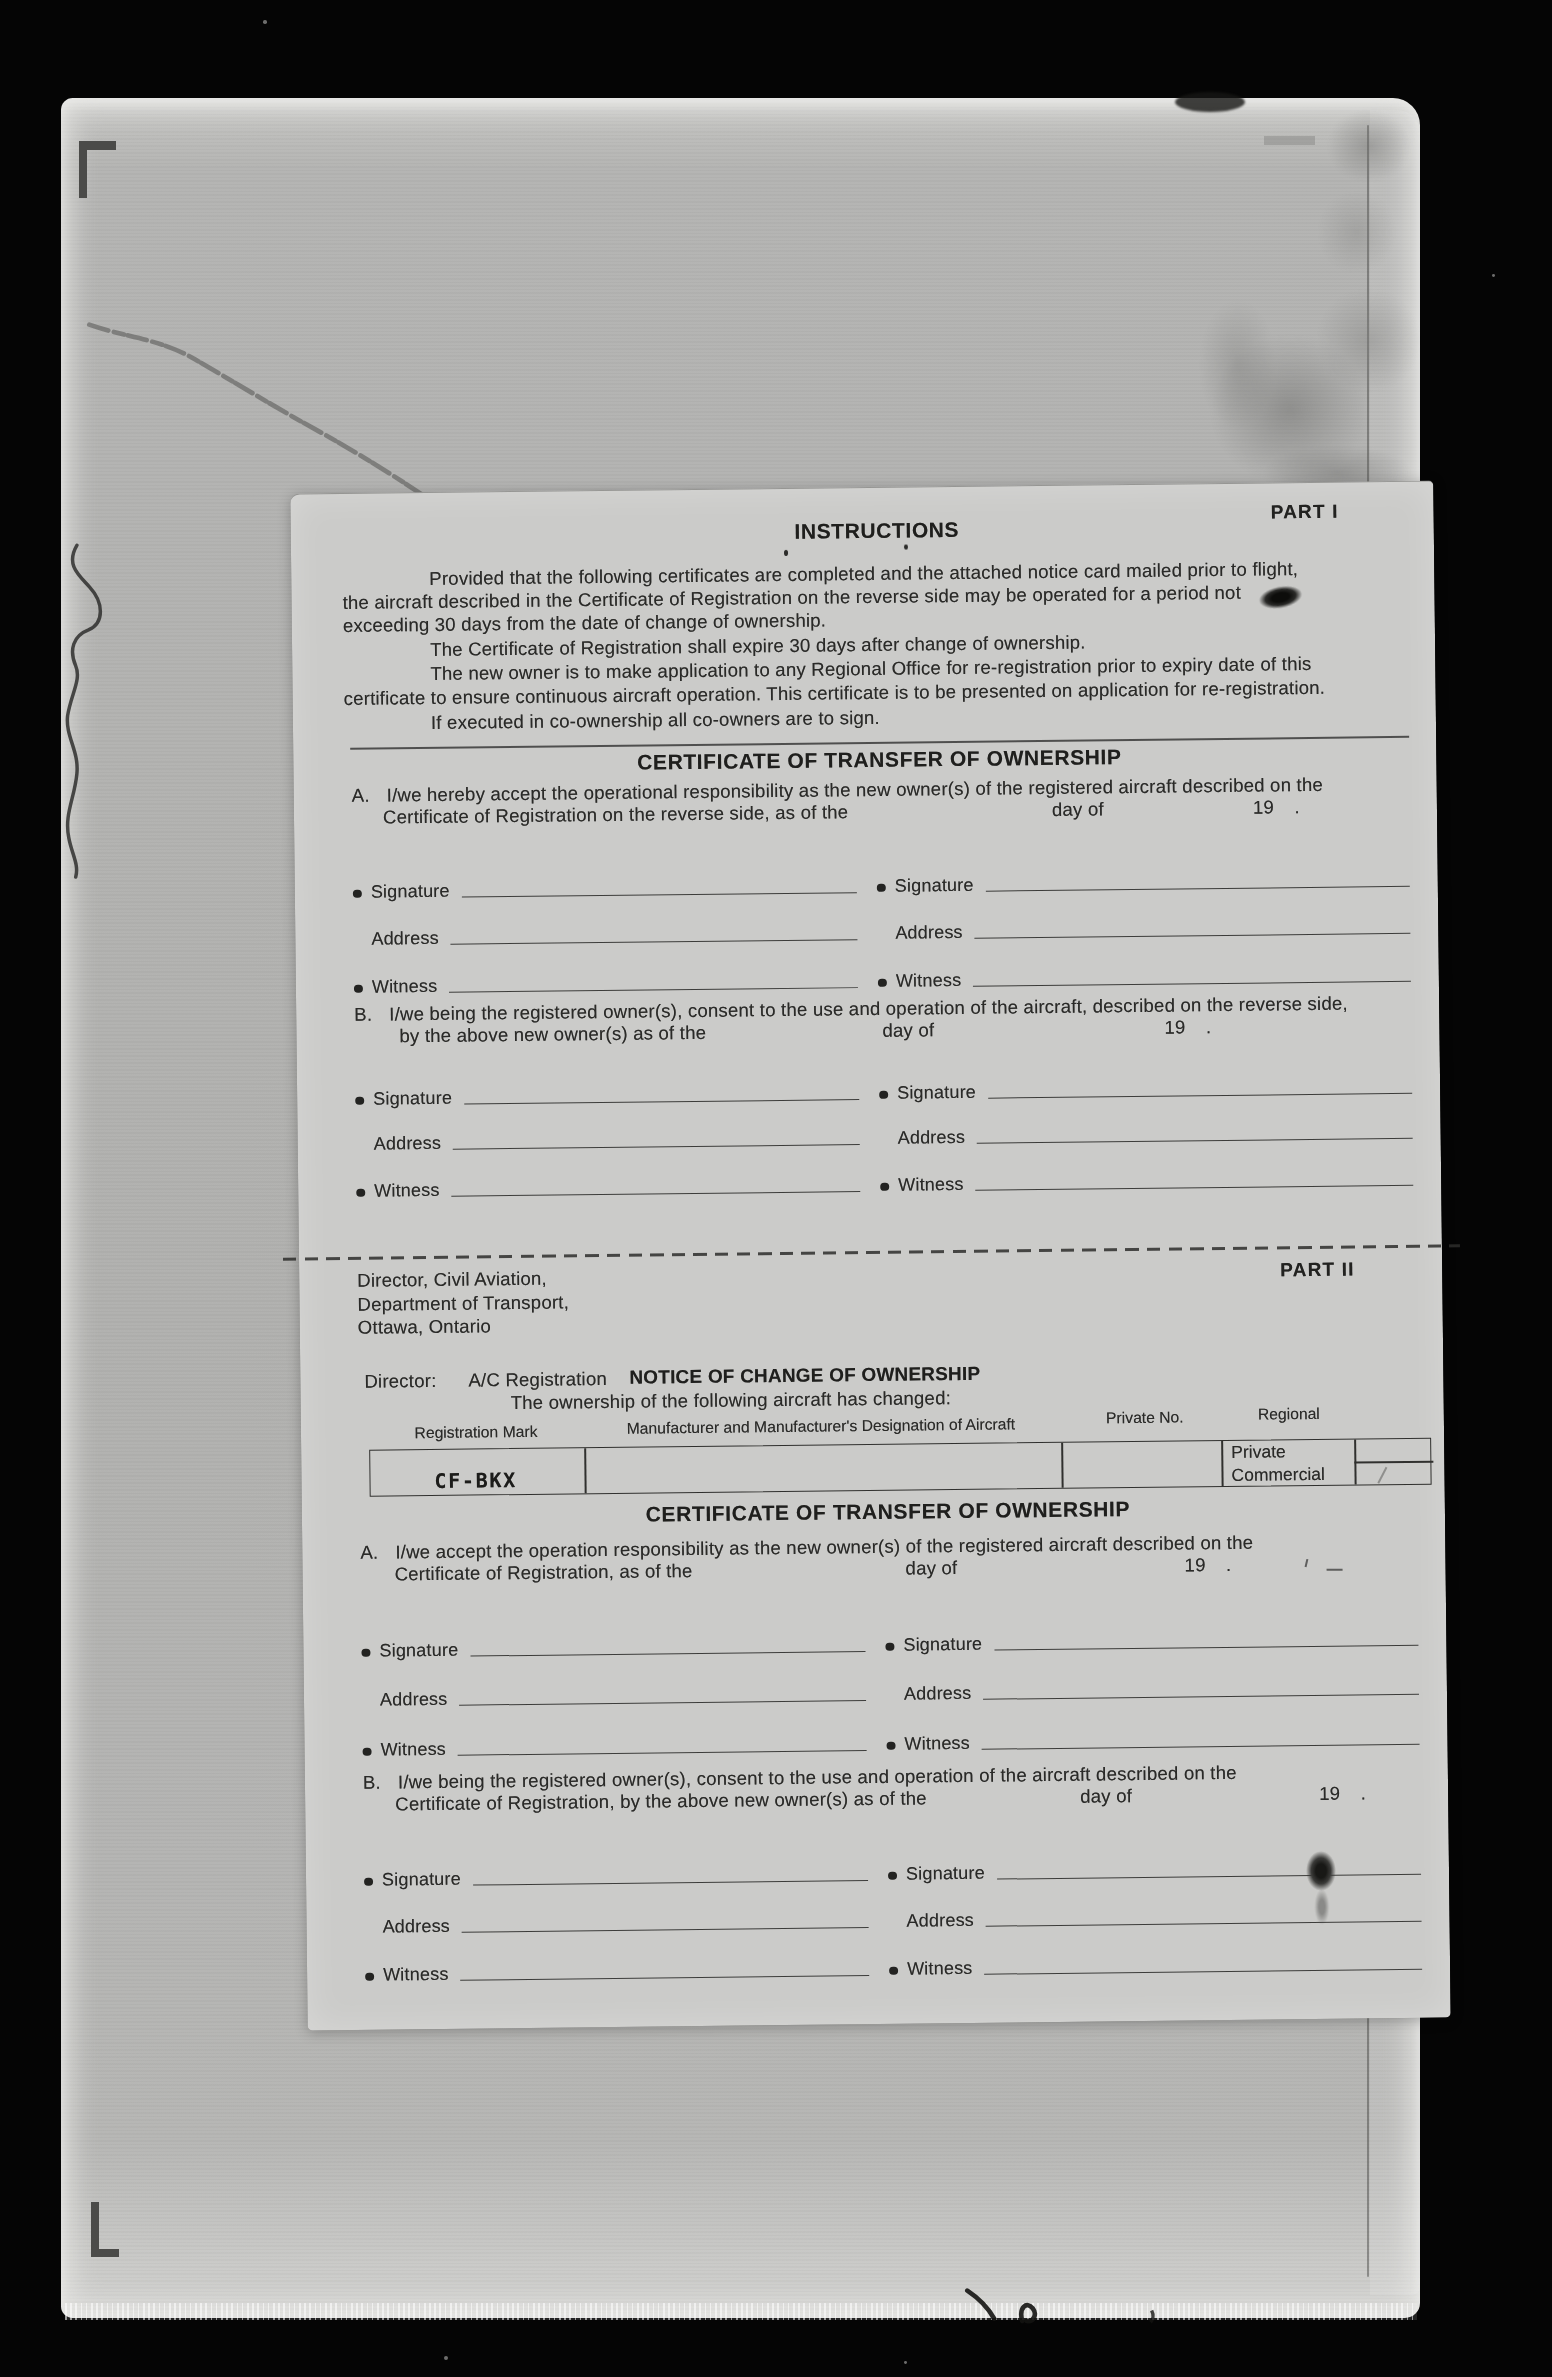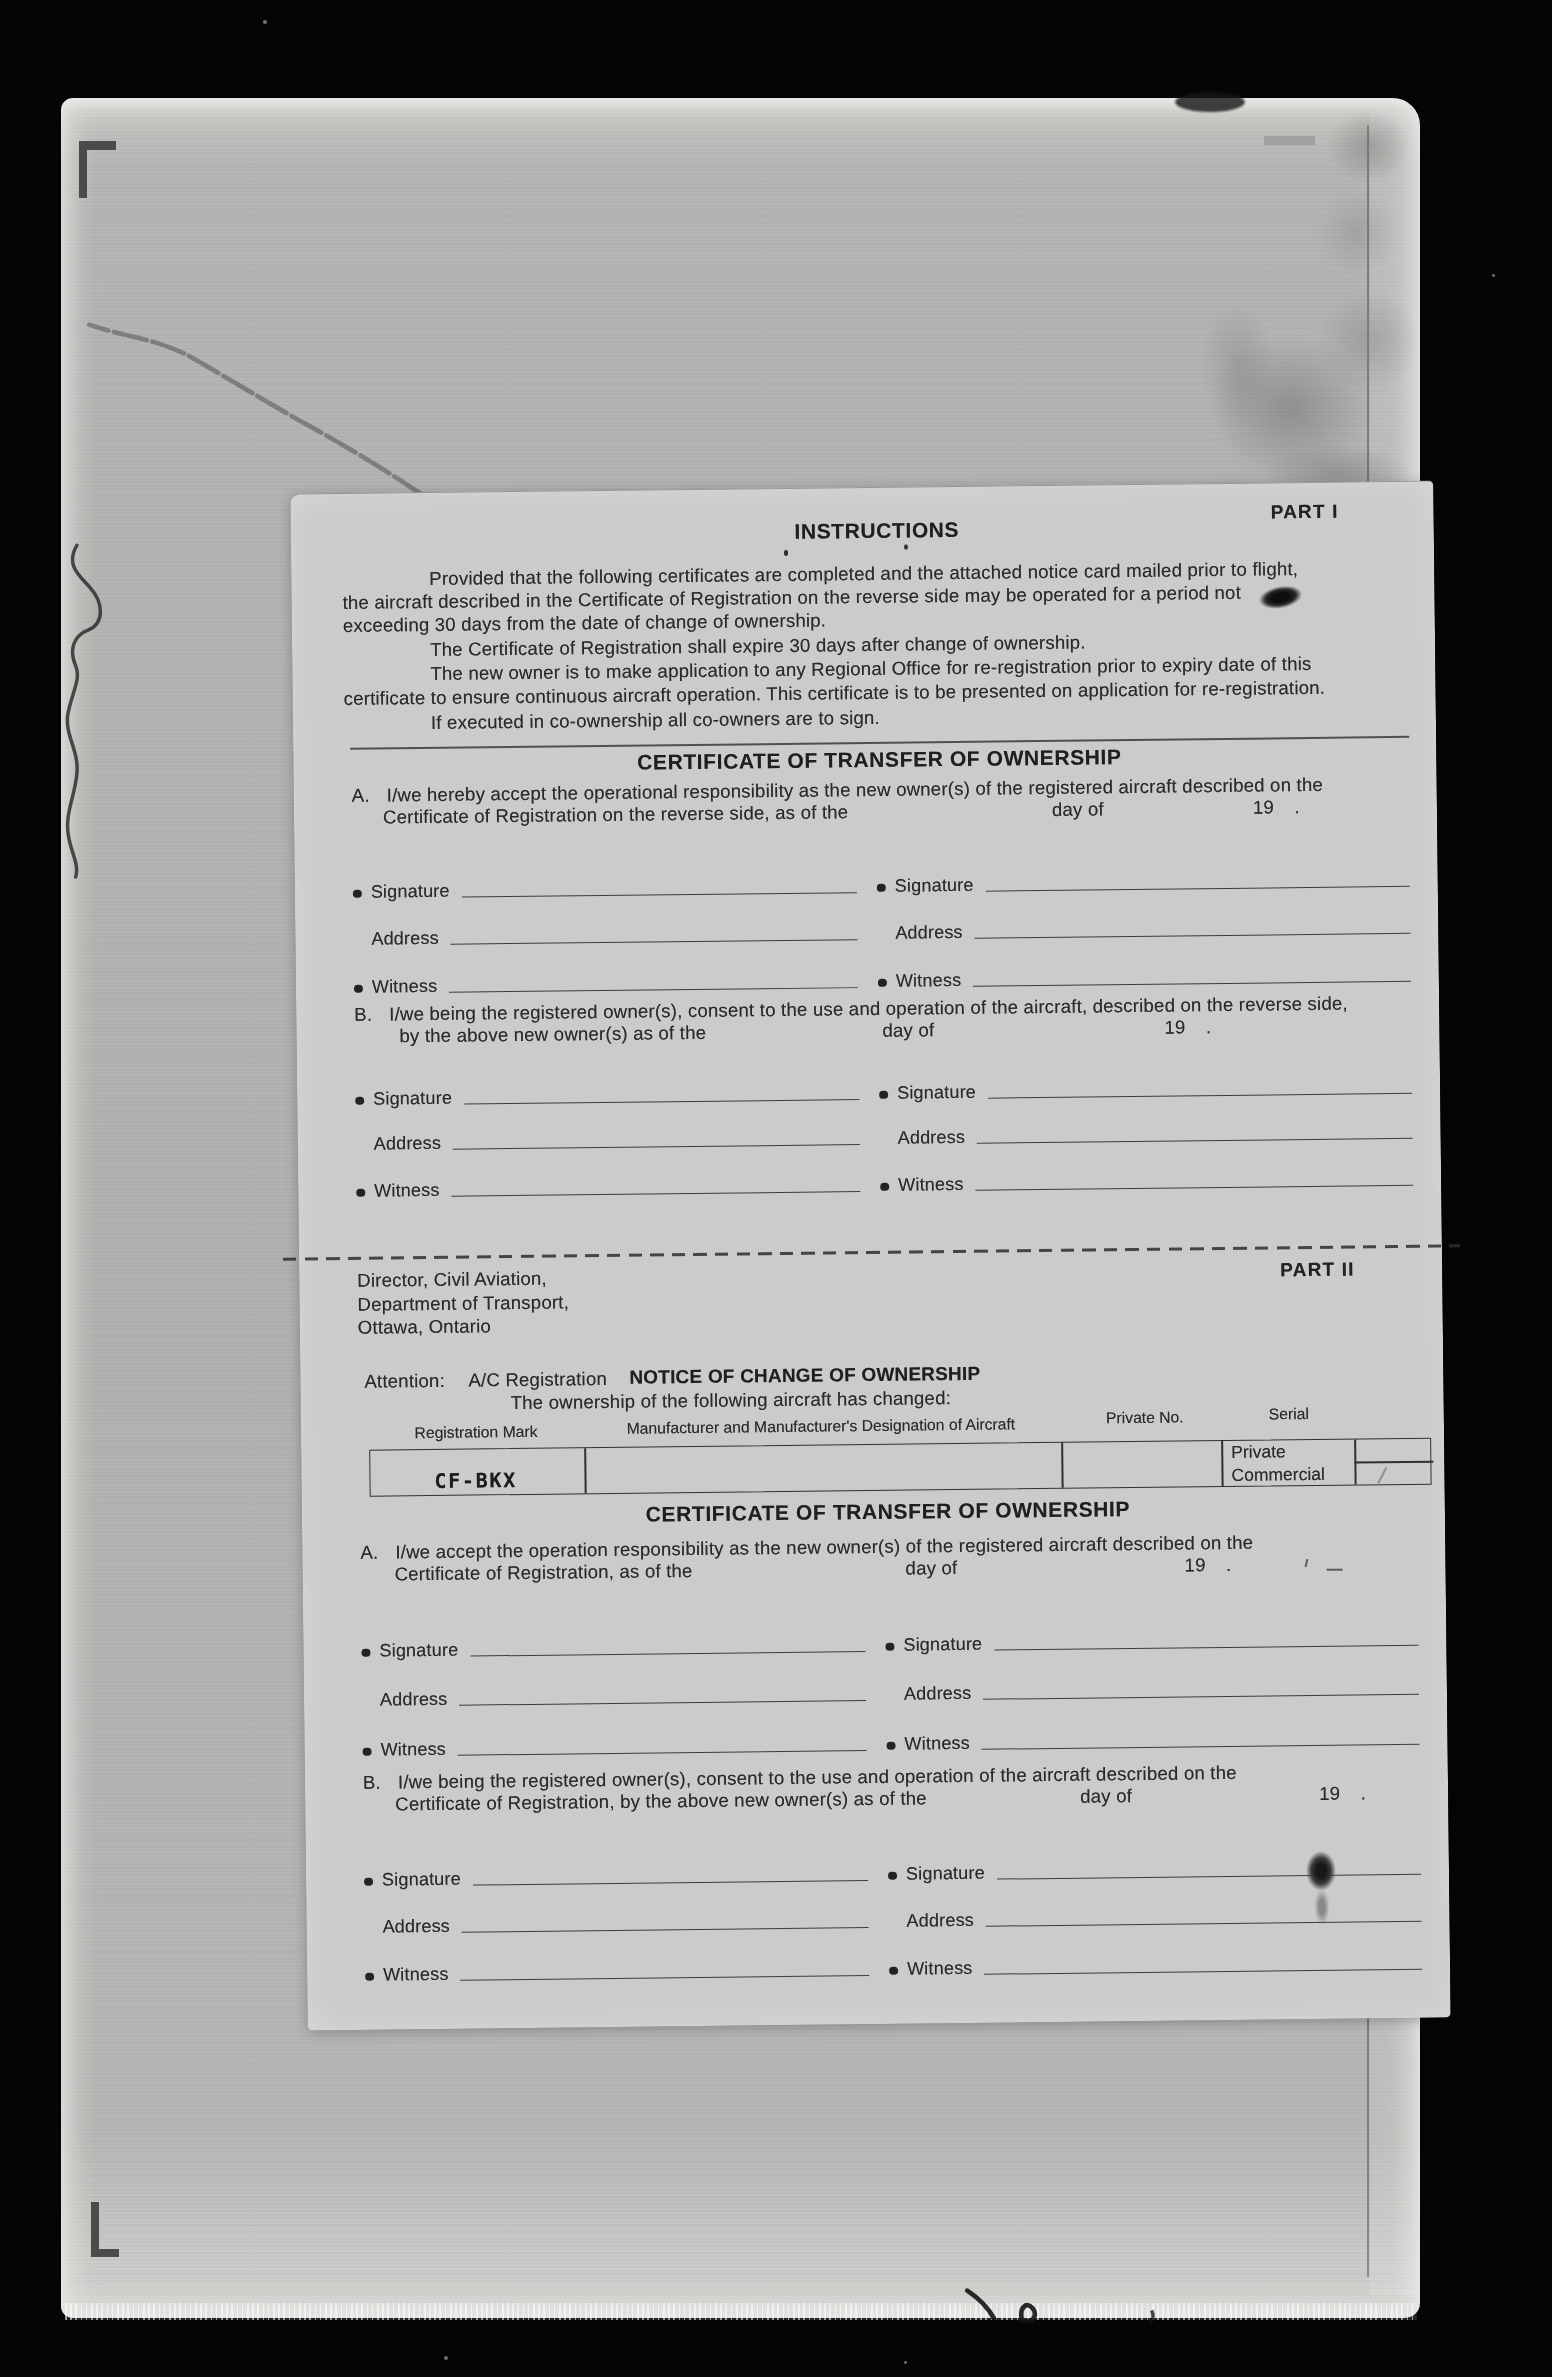--- a/index.html
+++ b/index.html
@@ -237,29 +237,29 @@
       </div>
 
       <div class="perforation" style="top:763px;"></div>
 
       <div class="txt part-label" style="left:981px;top:776px;">PART II</div>
 
       <div class="txt" style="left:58px;top:776px;">Director, Civil Aviation,</div>
       <div class="txt" style="left:58px;top:800px;">Department of Transport,</div>
       <div class="txt" style="left:58px;top:823px;">Ottawa, Ontario</div>
 
-      <div class="txt" style="left:64px;top:877px;">Attention:</div>
+      <div class="txt" style="left:64px;top:877px;">Director:</div>
       <div class="txt" style="left:168px;top:877px;">A/C Registration</div>
       <div class="txt bold" style="left:329px;top:876px;font-size:19px;">NOTICE OF CHANGE OF OWNERSHIP</div>
       <div class="txt" style="left:210px;top:900px;">The ownership of the following aircraft has changed:</div>
 
       <div class="th" style="left:175px;top:931px;">Registration Mark</div>
       <div class="th" style="left:520px;top:929px;">Manufacturer and Manufacturer's Designation of Aircraft</div>
       <div class="th" style="left:844px;top:924px;">Private No.</div>
-      <div class="th" style="left:988px;top:922px;">Serial</div>
+      <div class="th" style="left:988px;top:922px;">Regional</div>
 
       <div class="reg-table">
         <div class="vline" style="left:214px;"></div>
         <div class="vline" style="left:691px;"></div>
         <div class="vline" style="left:851px;"></div>
         <div class="vline" style="left:984px;"></div>
         <div class="cb-divider"></div>
 
         <div class="cell-text mono" style="left:64px;top:18.6px;">CF-BKX</div>
         <div class="cell-text" style="left:233px;top:11.7px;"></div>

